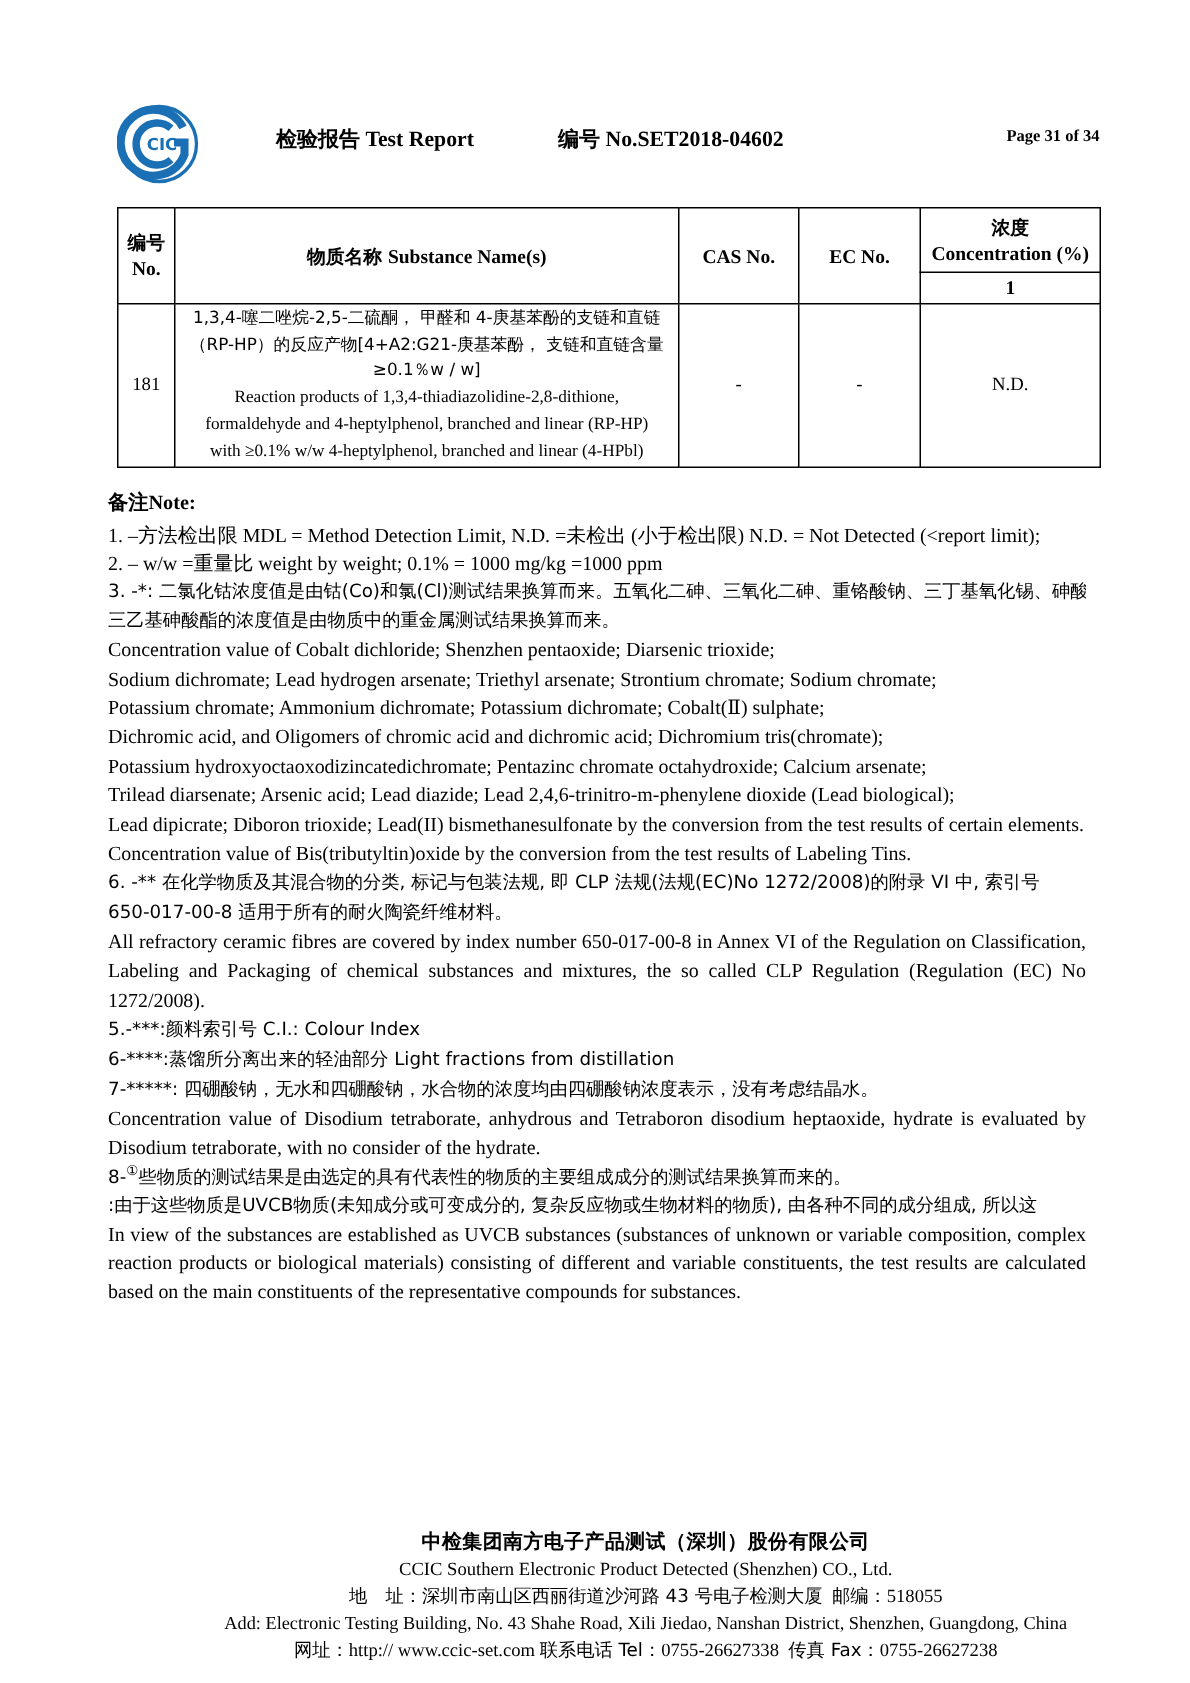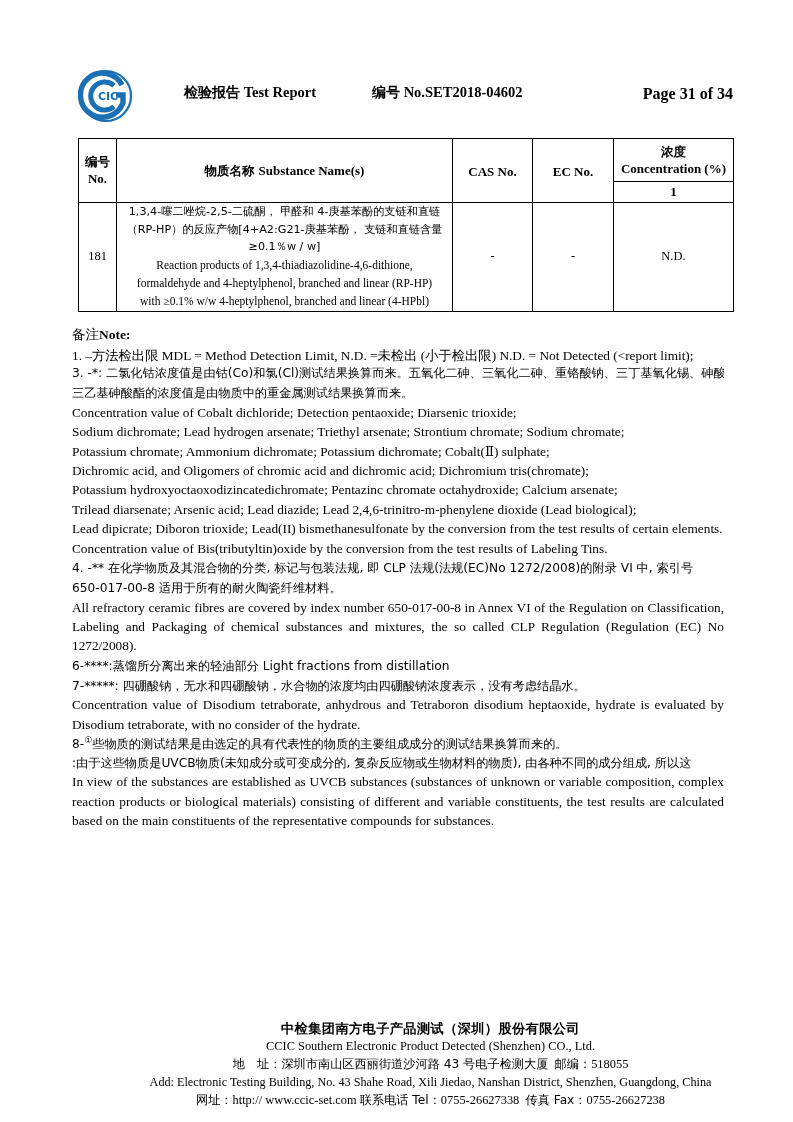--- a/index.html
+++ b/index.html
@@ -63,21 +63,21 @@
   }
   .header-no .cn {
     font-family: "DejaVu Sans", sans-serif;
     font-size: 14px;
     font-weight: bold;
   }
   .header-page {
     position: absolute;
     right: 0px;
     top: 17px;
-    font-size: 16px;
+    font-size: 11px;
     font-weight: bold;
     white-space: nowrap;
   }
 
   
   .tbl-wrap {
     position: absolute;
     left: 78px;
     top: 138px;
     width: 655px;
@@ -139,21 +139,21 @@
     font-size: 13.3px;
     line-height: 1.46;
   }
   .note-head {
     font-weight: bold;
     font-size: 13.5px;
     margin-bottom: 1px;
   }
   .note-head .cn {
     font-family: "DejaVu Sans", sans-serif;
-    font-weight: normal;
+    font-weight: bold;
   }
   .nl {
     margin: 0;
     text-align: justify;
     text-justify: inter-word;
   }
   .nl.nojust { text-align: left; }
   .cnz {
     font-family: "DejaVu Sans", sans-serif;
     font-size: 12.2px;
@@ -253,21 +253,21 @@
           <th class="conc-bot">1</th>
         </tr>
       </thead>
       <tbody>
         <tr>
           <td class="cell-no">181</td>
           <td class="sub-cell">
             <div class="sub-cn">1,3,4-噻二唑烷-2,5-二硫酮，  甲醛和 4-庚基苯酚的支链和直链</div>
             <div class="sub-cn">（RP-HP）的反应产物[4+A2:G21-庚基苯酚， 支链和直链含量</div>
             <div class="sub-cn">≥0.1％w / w]</div>
-            <div class="sub-en">Reaction products of 1,3,4-thiadiazolidine-4,6-dithione,</div>
+            <div class="sub-en">Reaction products of 1,3,4-thiadiazolidine-2,8-dithione,</div>
             <div class="sub-en">formaldehyde and 4-heptylphenol, branched and linear (RP-HP)</div>
             <div class="sub-en">with ≥0.1% w/w 4-heptylphenol, branched and linear (4-HPbl)</div>
           </td>
           <td class="cell-dash">-</td>
           <td class="cell-dash">-</td>
           <td class="cell-nd">N.D.</td>
         </tr>
       </tbody>
     </table>
   </div>
@@ -275,43 +275,49 @@
   <div class="notes">
 
     <div class="note-head">
       <span class="cn">备注</span><span>Note:</span>
     </div>
 
     <p class="nl">
       <span>1. –方法检出限 MDL = Method Detection Limit, N.D. =未检出 (小于检出限) N.D. = Not Detected (&lt;report limit);</span>
     </p>
 
+    <p class="nl nojust">
+      <span>2. – w/w =重量比 weight by weight; 0.1% = 1000 mg/kg =1000 ppm</span>
+    </p>
 
     <p class="nl nojust">
       <span class="cnz cn-clip">3. -*: 二氯化钴浓度值是由钴(Co)和氯(Cl)测试结果换算而来。五氧化二砷、三氧化二砷、重铬酸钠、三丁基氧化锡、砷酸氢铅、</span>
       <span class="cnz">三乙基砷酸酯的浓度值是由物质中的重金属测试结果换算而来。</span>
     </p>
 
-    <p class="nl nojust">Concentration value of Cobalt dichloride; Detection pentaoxide; Diarsenic trioxide;</p>
+    <p class="nl nojust">Concentration value of Cobalt dichloride; Shenzhen pentaoxide; Diarsenic trioxide;</p>
     <p class="nl nojust">Sodium dichromate; Lead hydrogen arsenate; Triethyl arsenate; Strontium chromate; Sodium chromate;</p>
     <p class="nl nojust">Potassium chromate; Ammonium dichromate; Potassium dichromate; Cobalt(Ⅱ) sulphate;</p>
     <p class="nl nojust">Dichromic acid, and Oligomers of chromic acid and dichromic acid; Dichromium tris(chromate);</p>
     <p class="nl nojust">Potassium hydroxyoctaoxodizincatedichromate; Pentazinc chromate octahydroxide; Calcium arsenate;</p>
     <p class="nl nojust">Trilead diarsenate; Arsenic acid; Lead diazide; Lead 2,4,6-trinitro-m-phenylene dioxide (Lead biological);</p>
     <p class="nl">Lead dipicrate; Diboron trioxide; Lead(II) bismethanesulfonate by the conversion from the test results of certain elements.</p>
     <p class="nl nojust">Concentration value of Bis(tributyltin)oxide by the conversion from the test results of Labeling Tins.</p>
 
     <p class="nl">
-      <span class="cnz">4. -** 在化学物质及其混合物的分类, 标记与包装法规, 即 CLP 法规(法规(EC)No 1272/2008)的附录 VI 中, 索引号</span>
+      <span class="cnz">6. -** 在化学物质及其混合物的分类, 标记与包装法规, 即 CLP 法规(法规(EC)No 1272/2008)的附录 VI 中, 索引号</span>
     </p>
     <p class="nl nojust">
       <span class="cnz">650-017-00-8 适用于所有的耐火陶瓷纤维材料。</span>
     </p>
     <p class="nl">All refractory ceramic fibres are covered by index number 650-017-00-8 in Annex VI of the Regulation on Classification, Labeling and Packaging of chemical substances and mixtures, the so called CLP Regulation (Regulation (EC) No 1272/2008).</p>
 
+    <p class="nl nojust">
+      <span class="cnz">5.-***:颜料索引号 C.I.: Colour Index</span>
+    </p>
     <p class="nl nojust">
       <span class="cnz">6-****:蒸馏所分离出来的轻油部分 Light fractions from distillation</span>
     </p>
     <p class="nl nojust">
       <span class="cnz">7-*****: 四硼酸钠，无水和四硼酸钠，水合物的浓度均由四硼酸钠浓度表示，没有考虑结晶水。</span>
     </p>
     <p class="nl">Concentration value of Disodium tetraborate, anhydrous and Tetraboron disodium heptaoxide, hydrate is evaluated by Disodium tetraborate, with no consider of the hydrate.</p>
 
     <p class="nl nojust">
       <span class="cnz">8-</span><span class="sup">①</span><span class="cnz">些物质的测试结果是由选定的具有代表性的物质的主要组成成分的测试结果换算而来的。</span>

